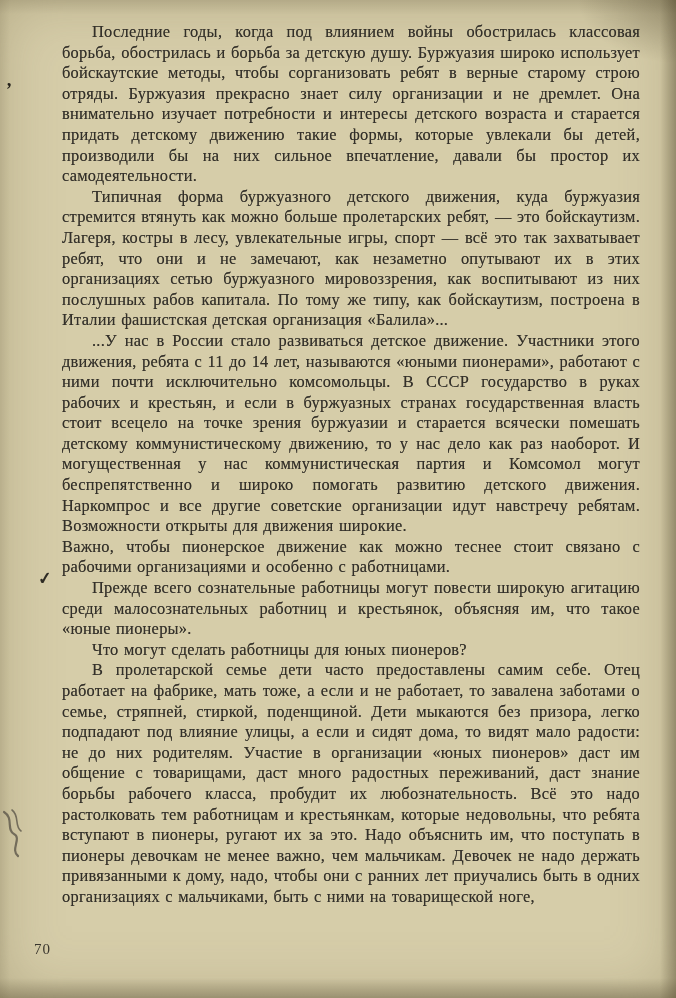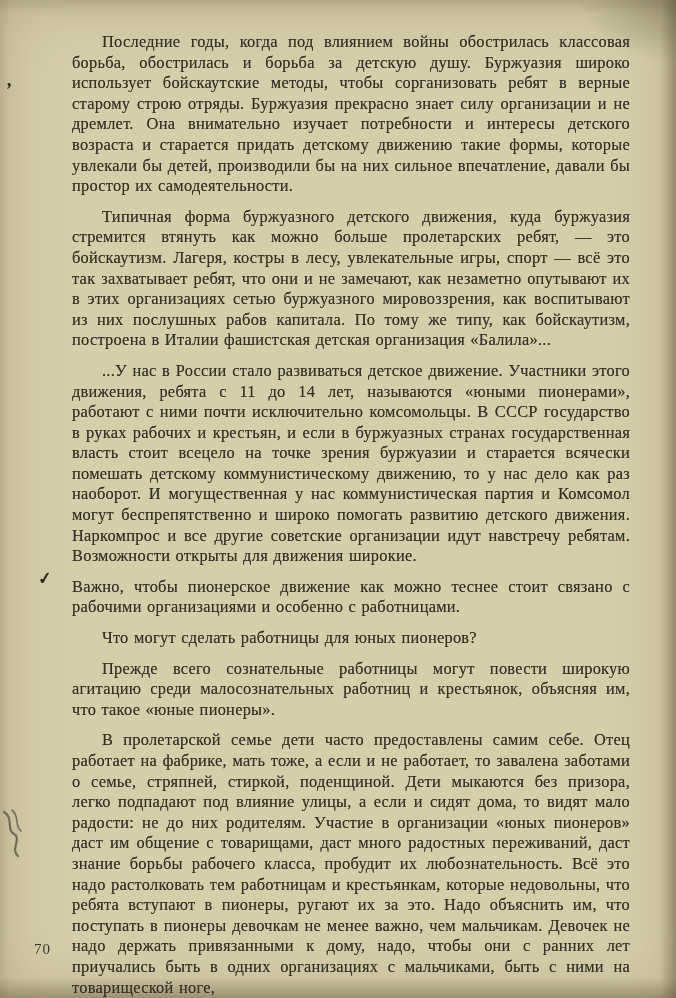--- a/index.html
+++ b/index.html
@@ -30,21 +30,21 @@
     top: 22px;
     width: 578px;
     font-size: 16.4px;
     line-height: 20.6px;
     text-align: justify;
     letter-spacing: 0.25px;
     word-spacing: 1px;
     text-shadow: 0 0 0.5px rgba(40,36,28,0.55);
   }
   .text-block p {
-    margin: 10px;
+    margin: 0;
     text-indent: 30px;
   }
   .text-block p.no-indent {
     text-indent: 0;
   }
   .page-number {
     position: absolute;
     left: 34px;
     top: 941px;
     font-size: 15px;
@@ -90,20 +90,20 @@
   <svg class="mark-pencil" viewBox="0 0 30 60">
     <path d="M4 12 C 14 18, 6 30, 14 34 C 22 38, 10 50, 18 56" fill="none" stroke="#5d574a" stroke-width="2.2" stroke-linecap="round"></path>
     <path d="M12 10 C 20 16, 14 26, 21 31" fill="none" stroke="#5d574a" stroke-width="1.6" stroke-linecap="round"></path>
   </svg>
 
   <div class="text-block">
     <p>Последние годы, когда под влиянием войны обострилась классовая борьба, обострилась и борьба за детскую душу. Буржуазия широко использует бойскаутские методы, чтобы сорганизовать ребят в верные старому строю отряды. Буржуазия прекрасно знает силу организации и не дремлет. Она внимательно изучает потребности и интересы детского возраста и старается придать детскому движению такие формы, которые увлекали бы детей, производили бы на них сильное впечатление, давали бы простор их самодеятельности.</p>
     <p>Типичная форма буржуазного детского движения, куда буржуазия стремится втянуть как можно больше пролетарских ребят, — это бойскаутизм. Лагеря, костры в лесу, увлекательные игры, спорт — всё это так захватывает ребят, что они и не замечают, как незаметно опутывают их в этих организациях сетью буржуазного мировоззрения, как воспитывают из них послушных рабов капитала. По тому же типу, как бойскаутизм, построена в Италии фашистская детская организация «Балила»...</p>
     <p>...У нас в России стало развиваться детское движение. Участники этого движения, ребята с 11 до 14 лет, называются «юными пионерами», работают с ними почти исключительно комсомольцы. В СССР государство в руках рабочих и крестьян, и если в буржуазных странах государственная власть стоит всецело на точке зрения буржуазии и старается всячески помешать детскому коммунистическому движению, то у нас дело как раз наоборот. И могущественная у нас коммунистическая партия и Комсомол могут беспрепятственно и широко помогать развитию детского движения. Наркомпрос и все другие советские организации идут навстречу ребятам. Возможности открыты для движения широкие.</p>
     <p class="no-indent">Важно, чтобы пионерское движение как можно теснее стоит связано с рабочими организациями и особенно с работницами.</p>
+    <p>Прежде всего сознательные работницы могут повести широкую агитацию среди малосознательных работниц и крестьянок, объясняя им, что такое «юные пионеры».</p>
     <p>Что могут сделать работницы для юных пионеров?</p>
-    <p>Прежде всего сознательные работницы могут повести широкую агитацию среди малосознательных работниц и крестьянок, объясняя им, что такое «юные пионеры».</p>
     <p>В пролетарской семье дети часто предоставлены самим себе. Отец работает на фабрике, мать тоже, а если и не работает, то завалена заботами о семье, стряпней, стиркой, поденщиной. Дети мыкаются без призора, легко подпадают под влияние улицы, а если и сидят дома, то видят мало радости: не до них родителям. Участие в организации «юных пионеров» даст им общение с товарищами, даст много радостных переживаний, даст знание борьбы рабочего класса, пробудит их любознательность. Всё это надо растолковать тем работницам и крестьянкам, которые недовольны, что ребята вступают в пионеры, ругают их за это. Надо объяснить им, что поступать в пионеры девочкам не менее важно, чем мальчикам. Девочек не надо держать привязанными к дому, надо, чтобы они с ранних лет приучались быть в одних организациях с мальчиками, быть с ними на товарищеской ноге,</p>
   </div>
 
   <div class="page-number">70</div>
 
 </div>
 
 </body></html>

